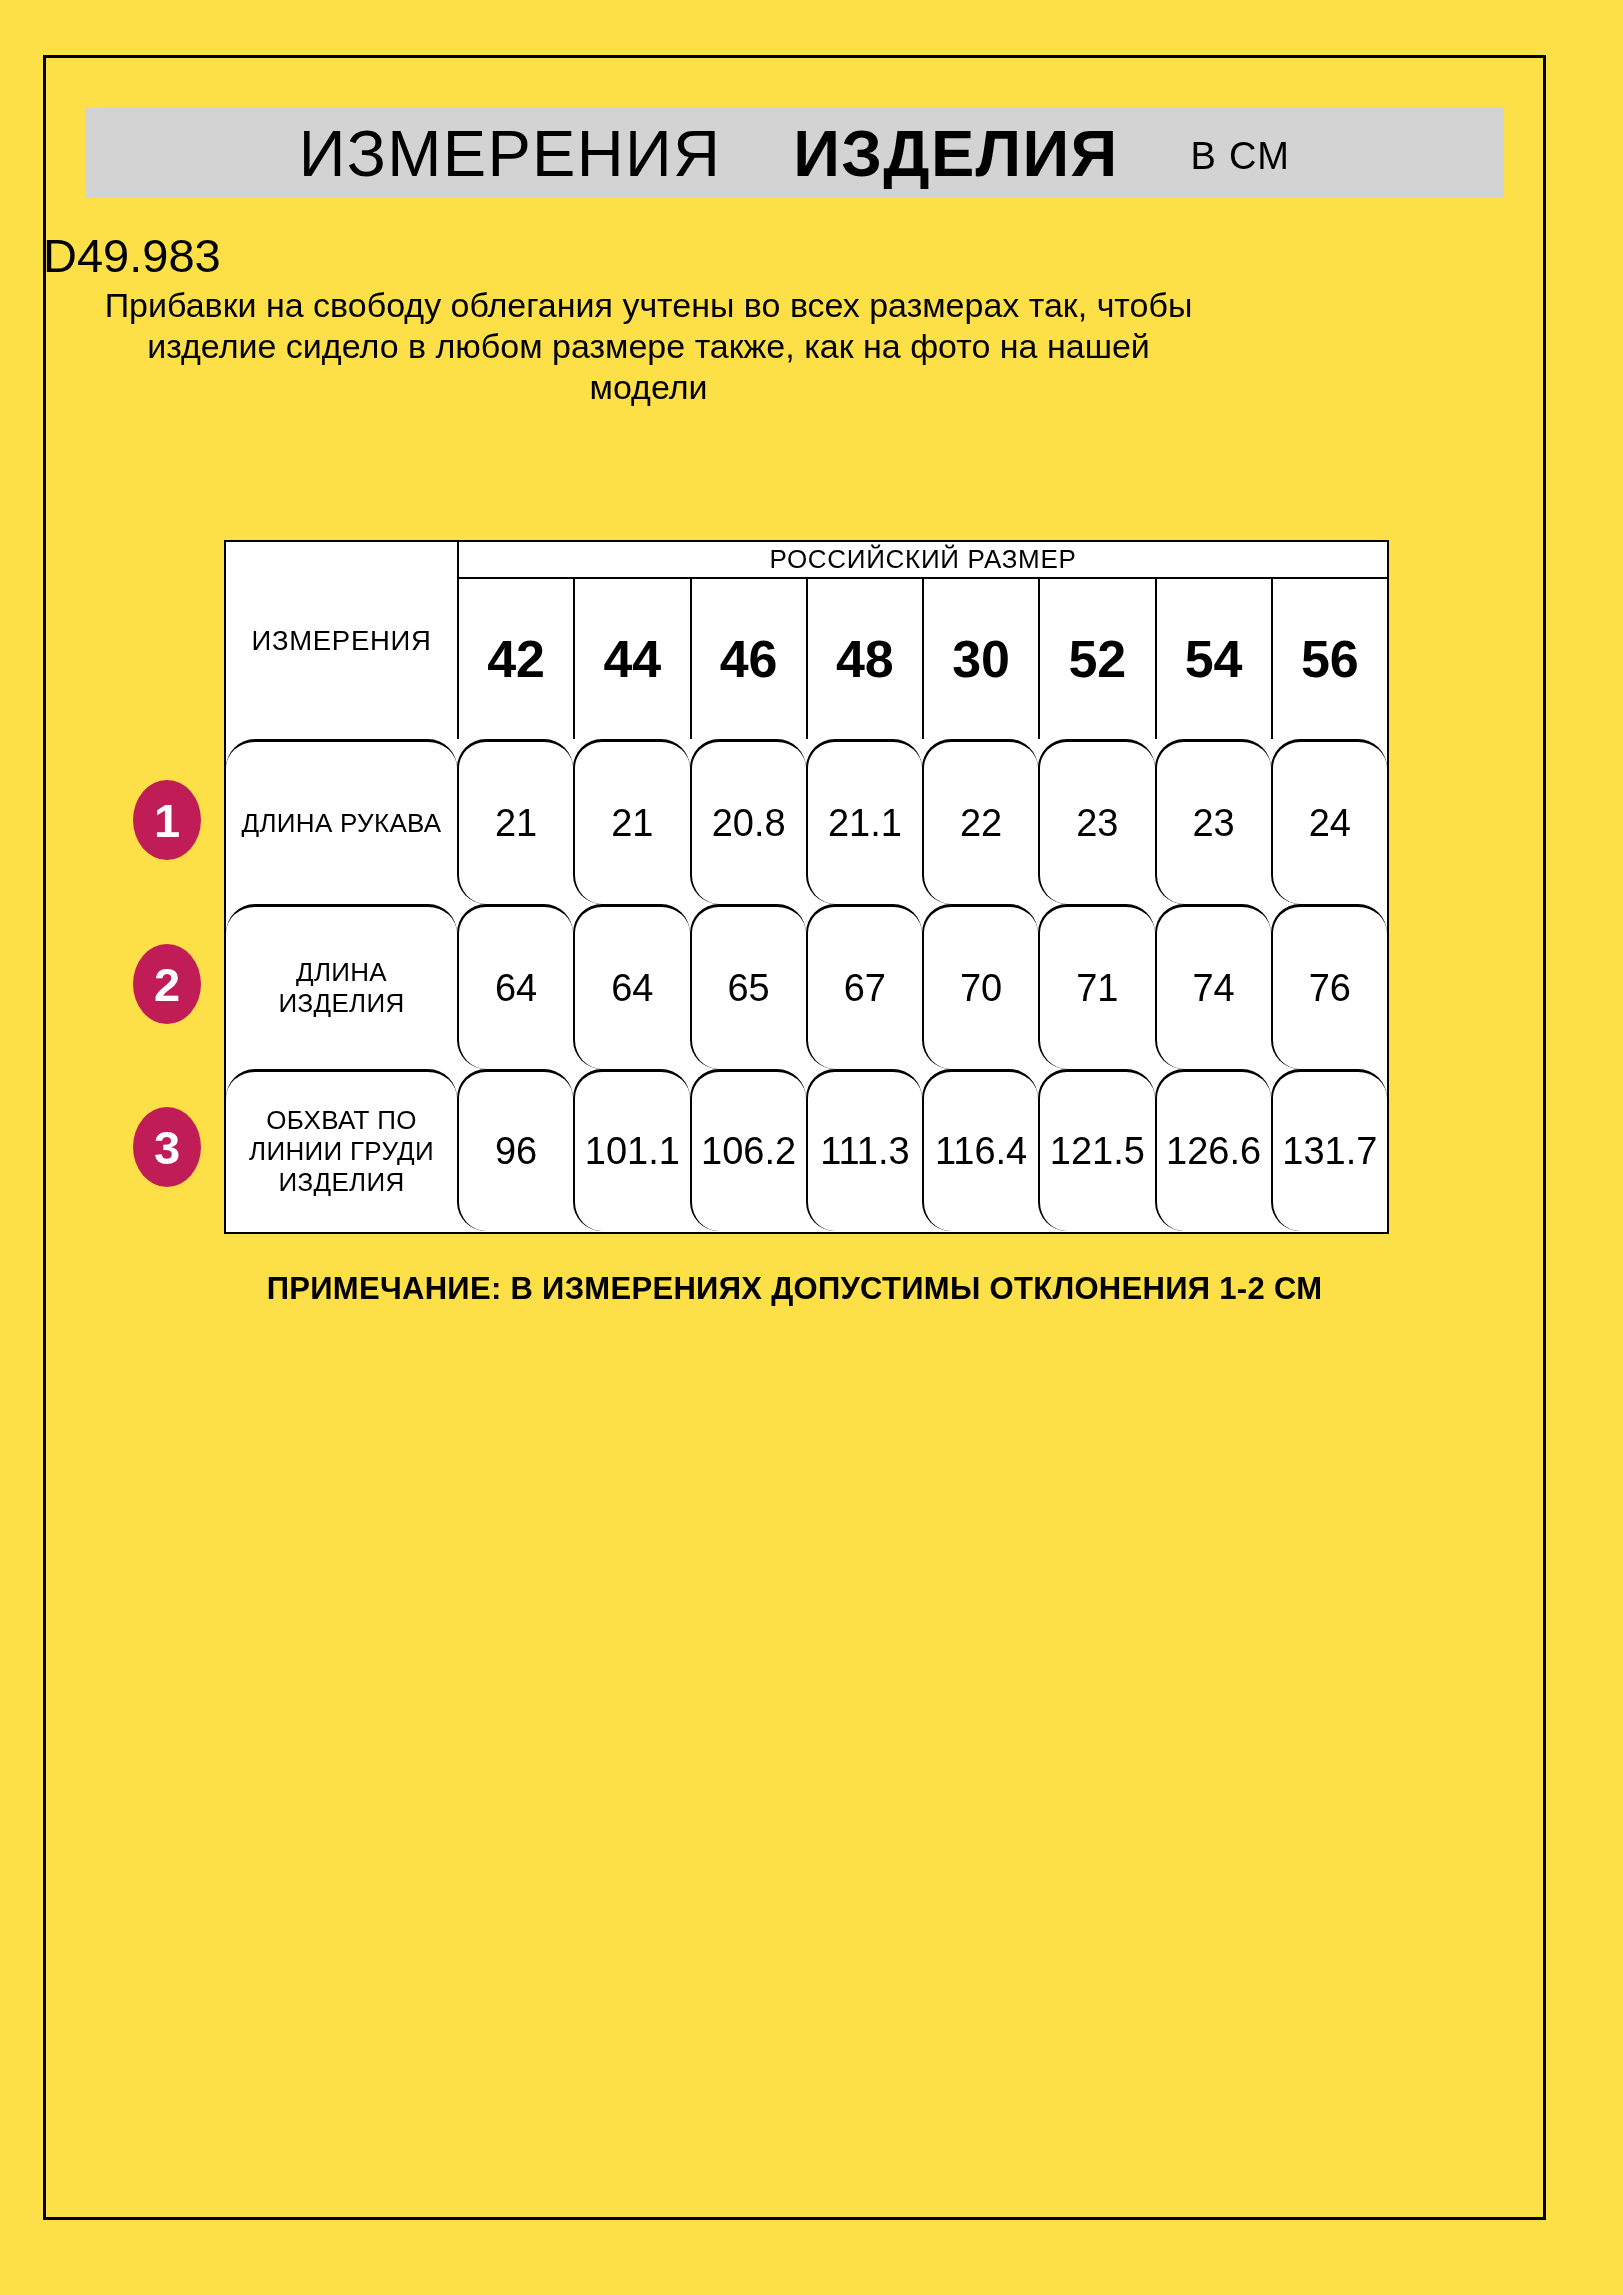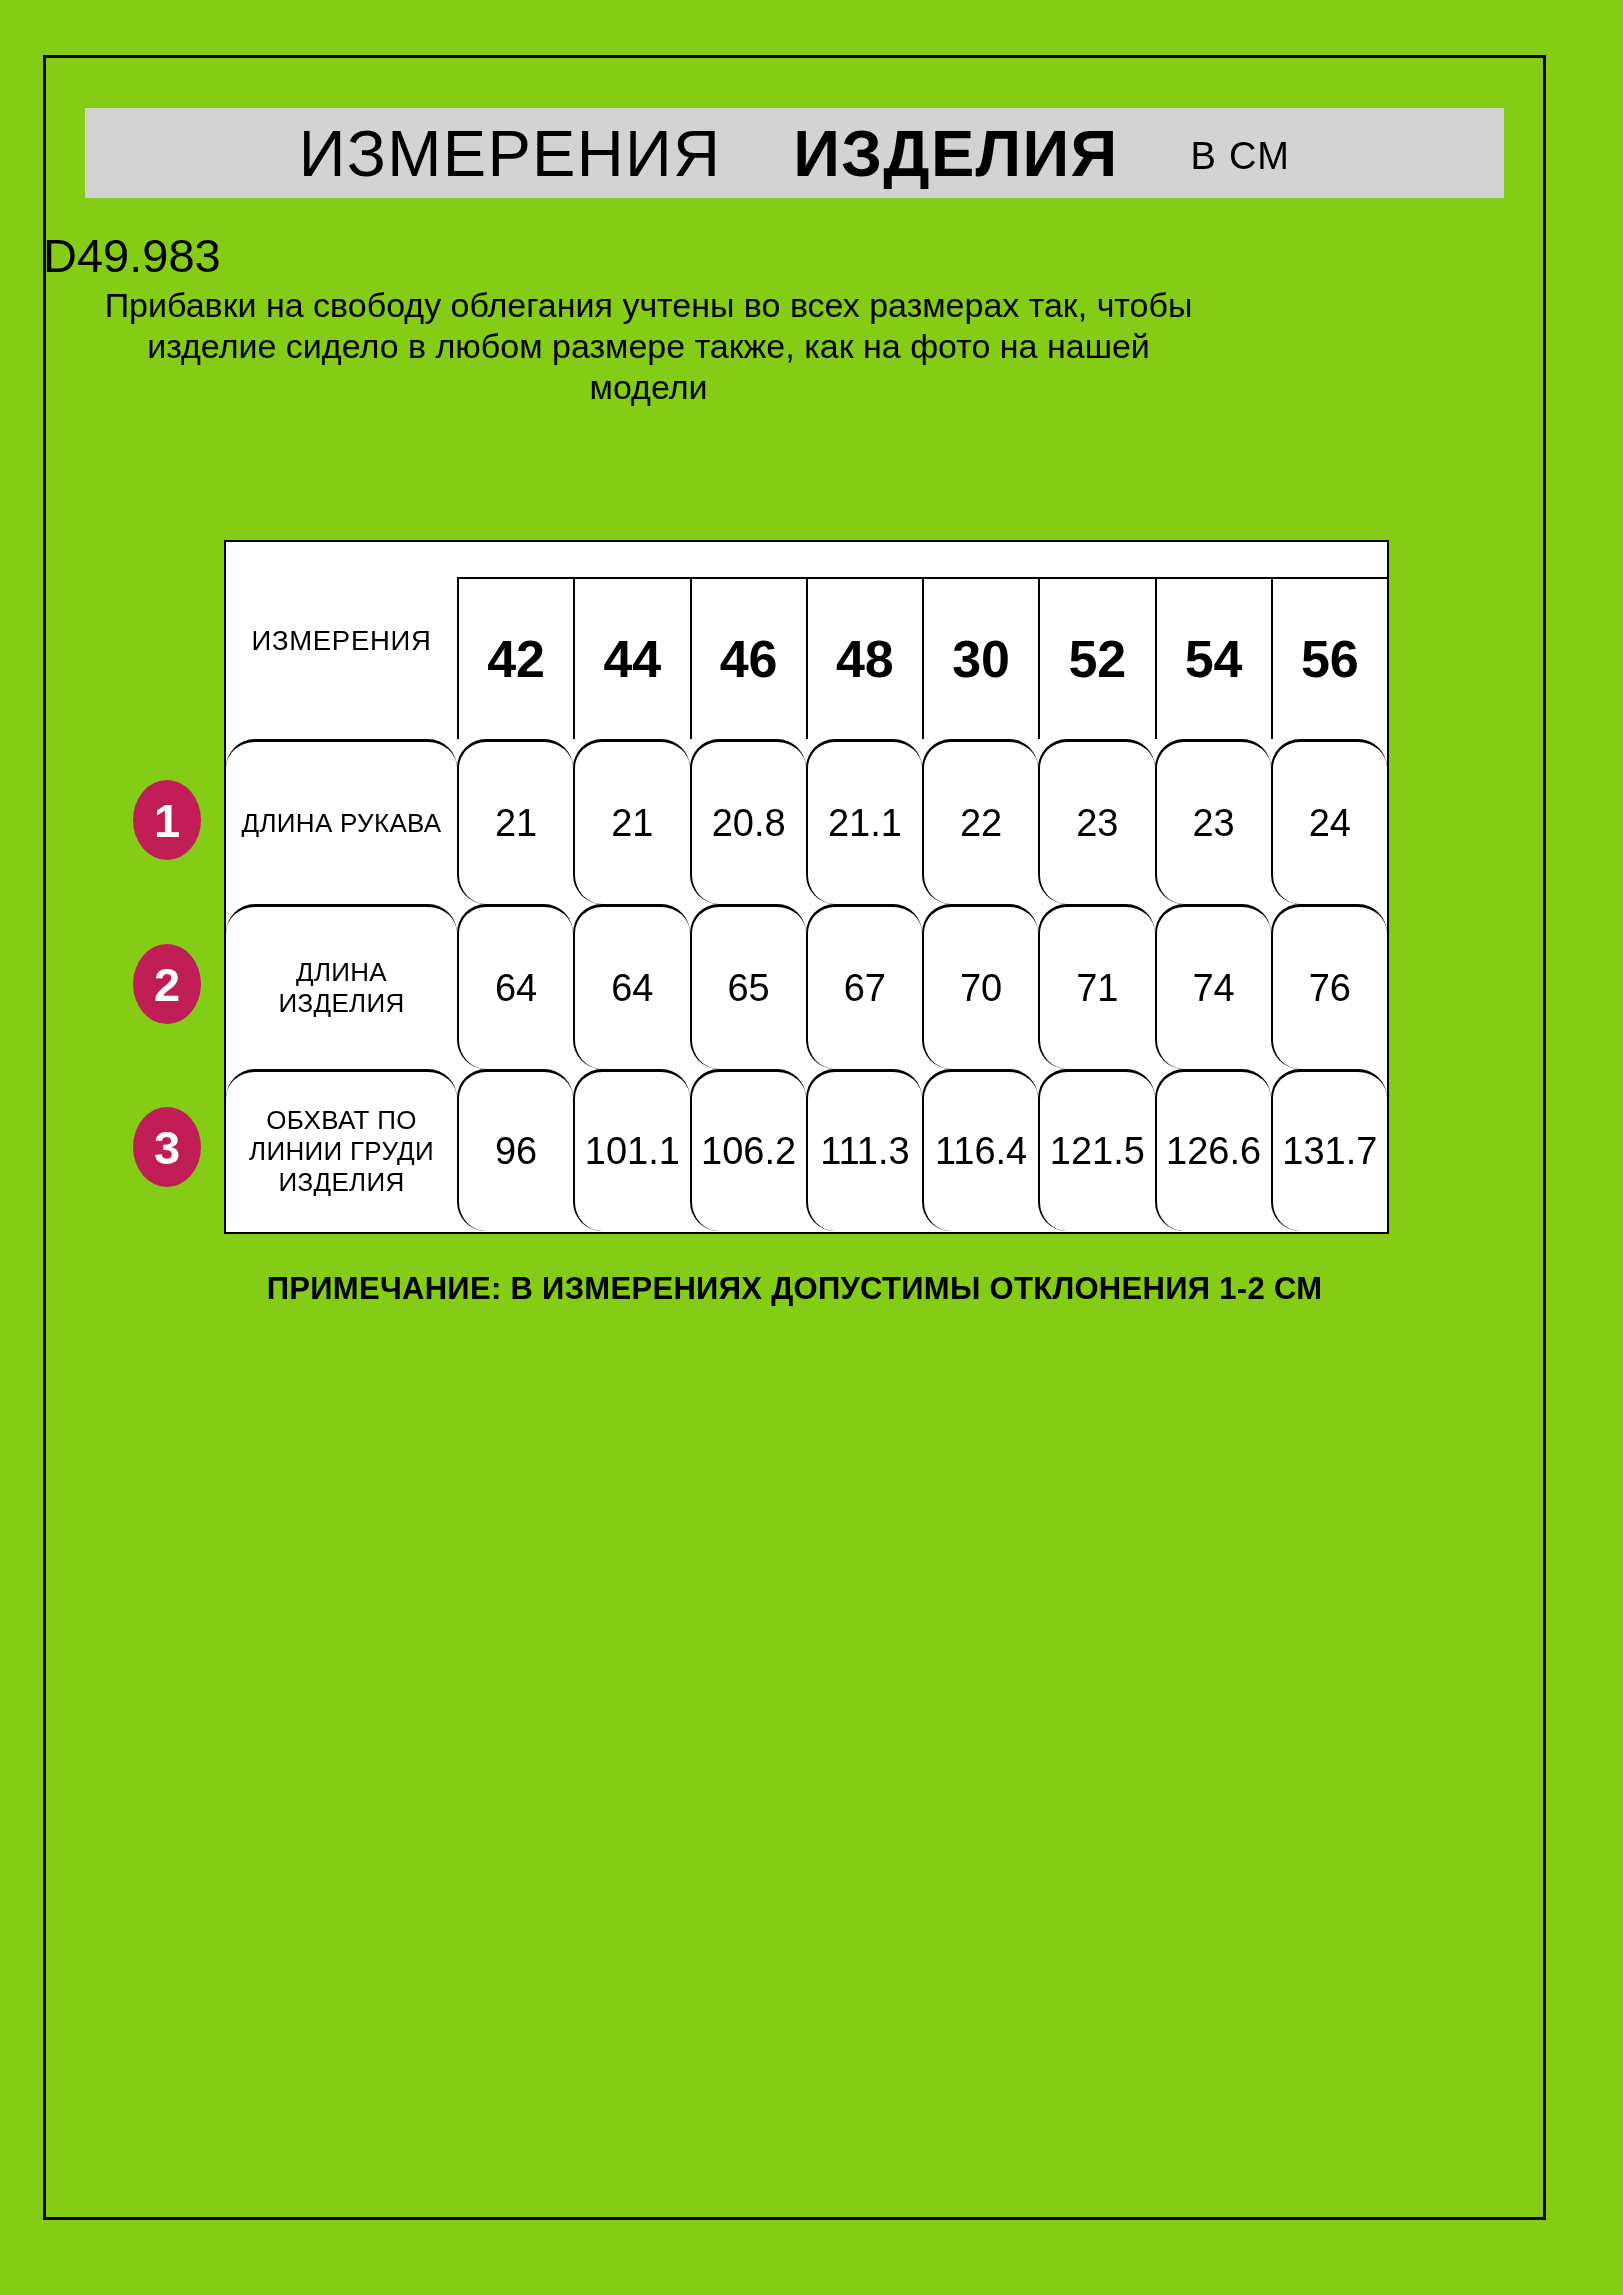--- a/index.html
+++ b/index.html
@@ -3,21 +3,21 @@
 <meta charset="utf-8">
 <style>
   * { box-sizing: border-box; margin: 0; padding: 0; }
   html, body {
     width: 1623px; height: 2295px;
     background: #ffffff;
     font-family: "Liberation Sans", sans-serif;
     color: #000;
     overflow: hidden;
   }
-  .page { position: relative; width: 1623px; height: 2295px; background: #84cc16; }
+  .page { position: relative; width: 1623px; height: 2295px; background: #fde047; }
 
   
   .frame {
     position: absolute; left: 43px; top: 55px;
     width: 1503px; height: 2165px;
     border: 3.3px solid #000;
   }
 
   
   .title-bar {
@@ -109,20 +109,21 @@
   <div class="product-code">D49.983</div>
 
   <div class="description">Прибавки на свободу облегания учтены во всех размерах так, чтобы
 изделие сидело в любом размере также, как на фото на нашей
 модели</div>
 
   <div class="size-table">
 
     <div class="cell corner-cell">ИЗМЕРЕНИЯ</div>
 
+    <div class="cell group-header v">РОССИЙСКИЙ РАЗМЕР</div>
 
     <div class="cell size-cell v hS" style="grid-column:2">42</div>
     <div class="cell size-cell v hS" style="grid-column:3">44</div>
     <div class="cell size-cell v hS" style="grid-column:4">46</div>
     <div class="cell size-cell v hS" style="grid-column:5">48</div>
     <div class="cell size-cell v hS" style="grid-column:6">30</div>
     <div class="cell size-cell v hS" style="grid-column:7">52</div>
     <div class="cell size-cell v hS" style="grid-column:8">54</div>
     <div class="cell size-cell v hS" style="grid-column:9">56</div>
 

